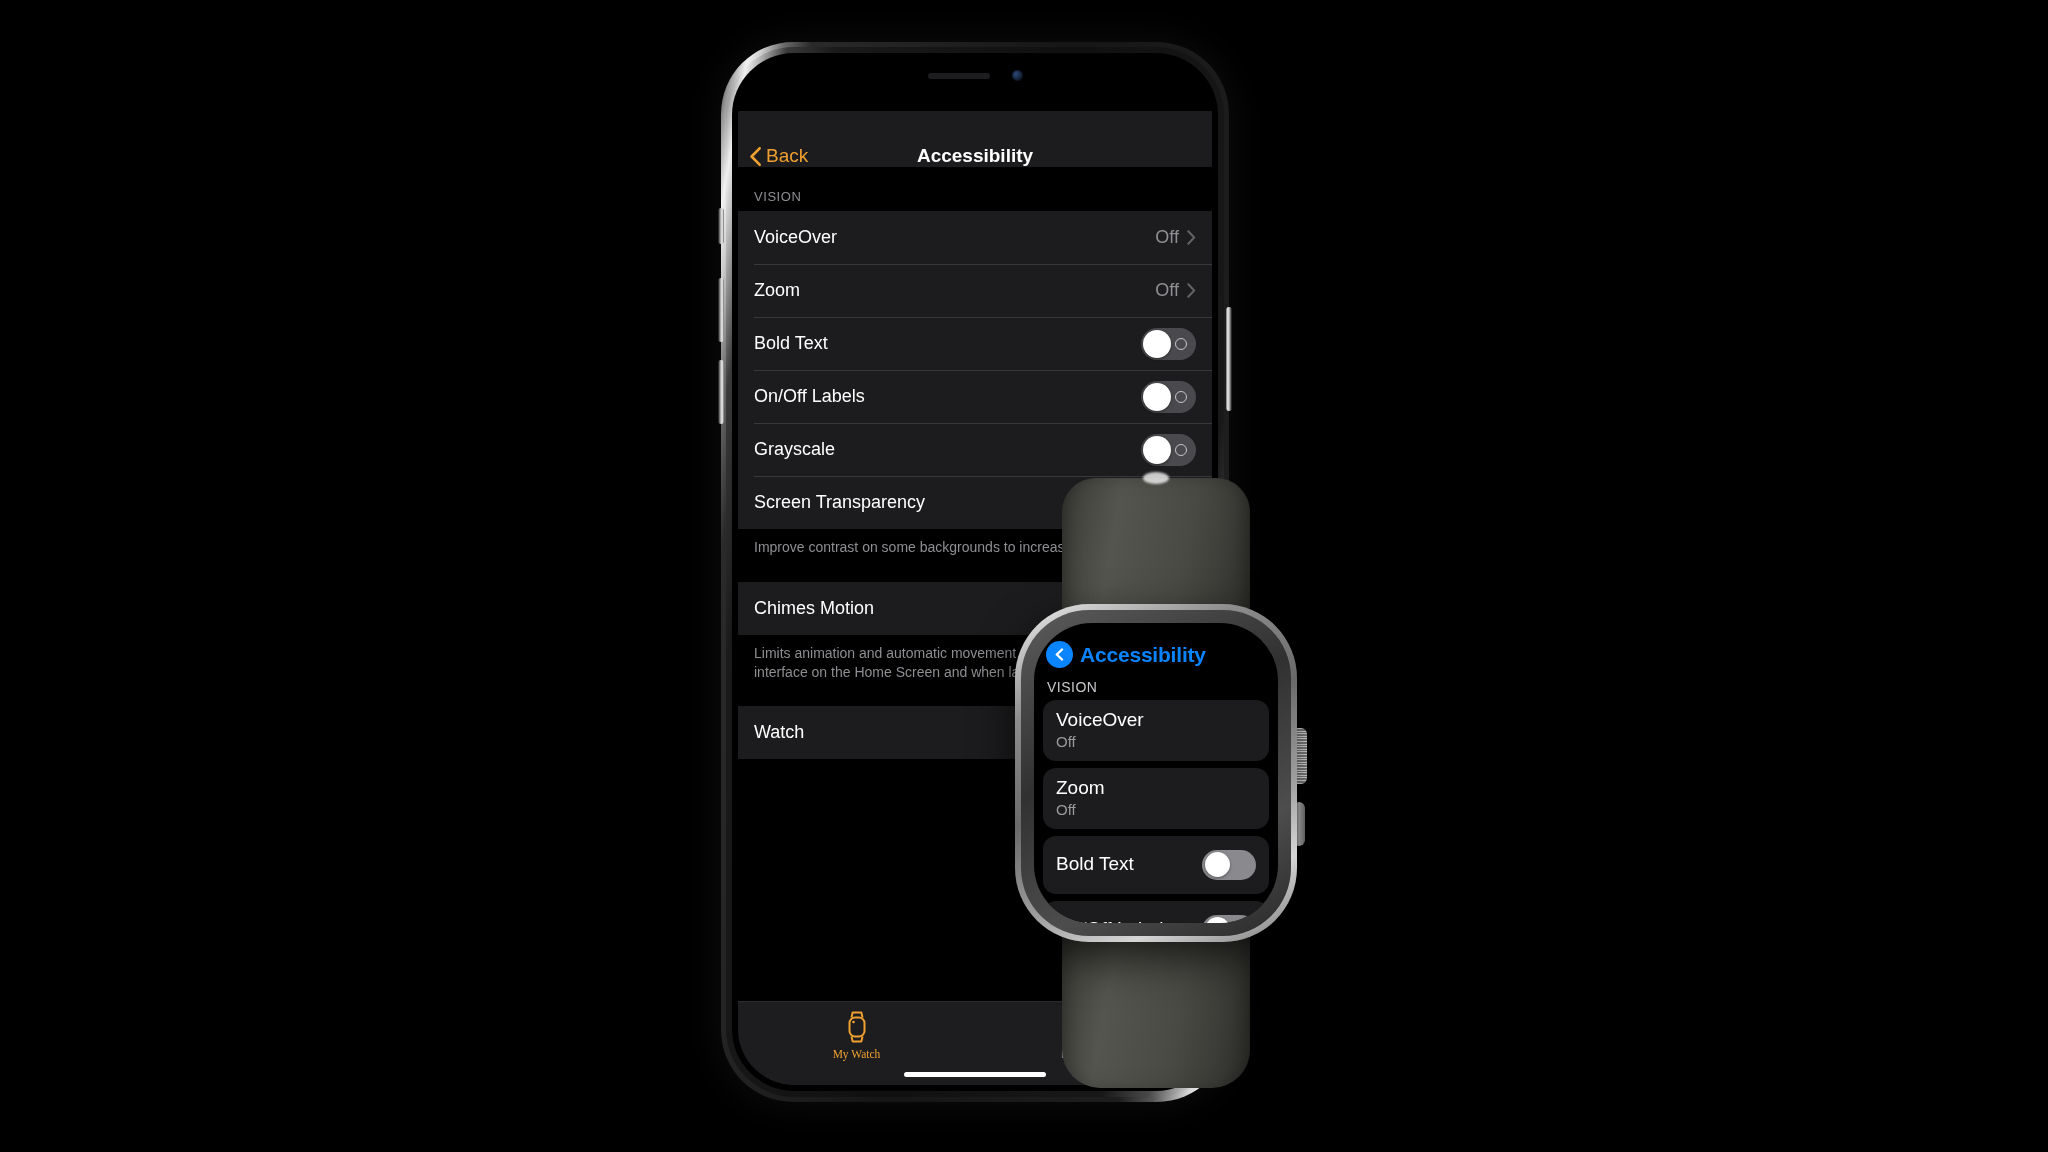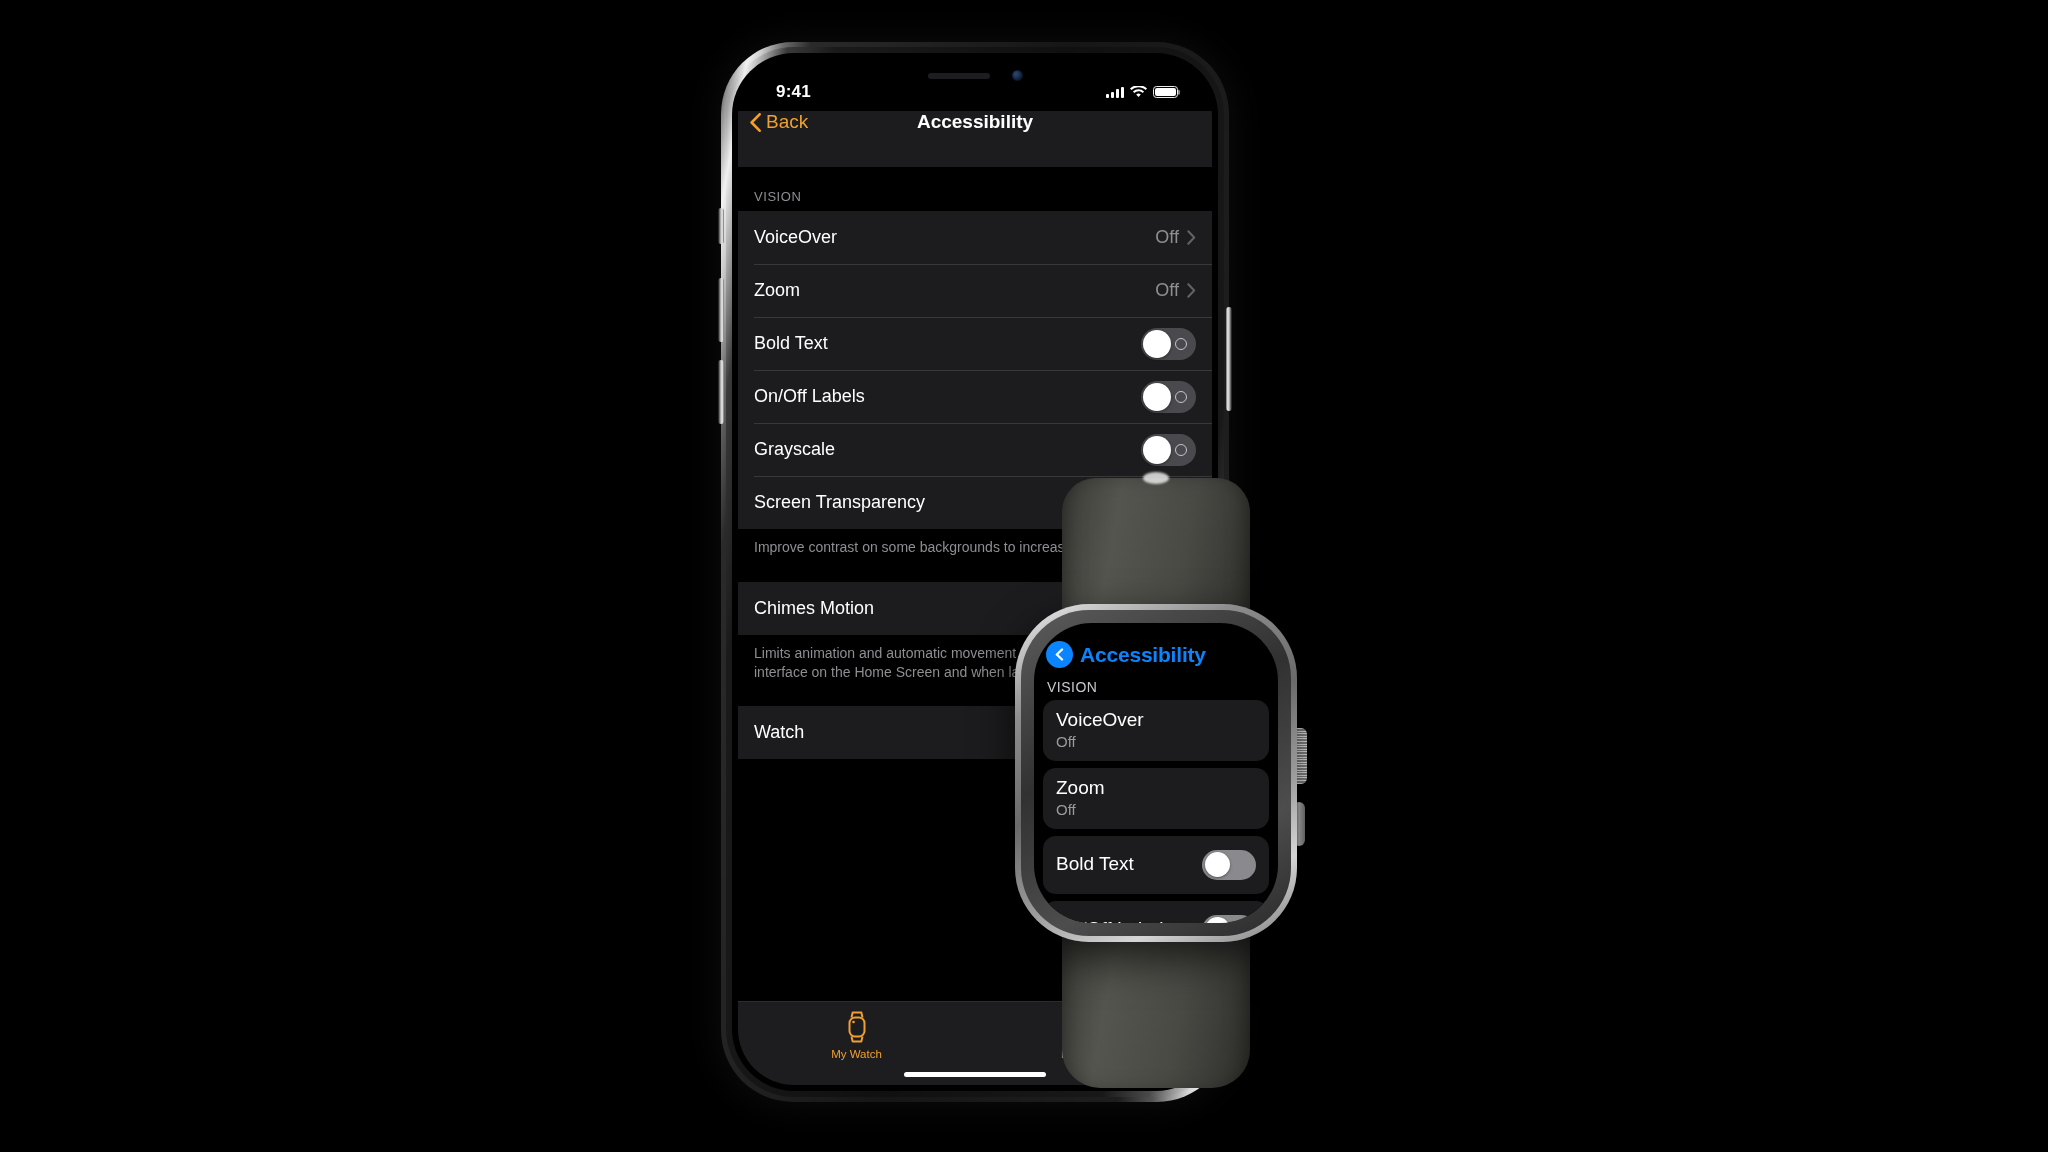--- a/index.html
+++ b/index.html
@@ -153,21 +153,21 @@
   }
   .batt .fill { width: 100%; height: 100%; border-radius: 2px; background: #fff; }
 
   
   .navbar {
     position: absolute;
     top: 52px; left: 0; right: 0;
     height: 56px;
     background: #1c1c1e;
     display: flex;
-    align-items: flex-start;
+    align-items: flex-end;
     z-index: 4;
   }
   .nav-back {
     display: flex;
     align-items: center;
     gap: 5px;
     padding-left: 12px;
     color: #f0a030;
     font-size: 19px;
     cursor: pointer;
@@ -271,21 +271,21 @@
     flex: 1;
     display: flex;
     flex-direction: column;
     align-items: center;
     justify-content: flex-start;
     padding-top: 8px;
     gap: 4px;
     cursor: pointer;
   }
   .tab-label { font-size: 11.5px; }
-  .tab.active .tab-label { color: #f0a030; }
+  .tab.active .tab-label { color: #f0a030; font-family: Liberation Serif, serif; }
   .tab:not(.active) .tab-label { color: #9a9a9e; }
   .home-ind {
     position: absolute;
     bottom: 8px; left: 50%;
     transform: translateX(-50%);
     width: 142px; height: 5px;
     border-radius: 3px;
     background: #ffffff;
     z-index: 9;
   }
@@ -466,39 +466,20 @@
 
     <div class="phone-bezel"></div>
 
     <div class="phone-screen">
 
       <div class="notch">
         <div class="notch-speaker"></div>
         <div class="notch-cam"></div>
       </div>
 
-      <div class="statusbar">
-        <div class="sb-time">9:41</div>
-        <div class="sb-right">
-          <div class="sig">
-              <i></i>
-              <i></i>
-              <i></i>
-              <i></i>
-            </div>
-          <svg width="17" height="12" viewBox="0 0 17 12">
-            <path d="M8.5 10.9 6.2 8.5a3.3 3.3 0 0 1 4.6 0z" fill="#fff"></path>
-            <path d="M8.5 5.3c1.6 0 3.1.6 4.2 1.7l1.4-1.5A8 8 0 0 0 8.5 3.2 8 8 0 0 0 2.9 5.5l1.4 1.5a6 6 0 0 1 4.2-1.7z" fill="#fff"></path>
-            <path d="M8.5 1.2c2.7 0 5.2 1 7.1 2.8L17 2.5A11.9 11.9 0 0 0 8.5-.8 11.9 11.9 0 0 0 0 2.5l1.4 1.5A10 10 0 0 1 8.5 1.2z" fill="#fff"></path>
-          </svg>
-          <div class="batt">
-              <div class="fill"></div>
-            </div>
-        </div>
-      </div>
 
       <div class="navbar">
         <div class="nav-back">
           <svg width="11" height="19" viewBox="0 0 11 19">
             <path d="M9.6 1.3 1.6 9.5l8 8.2" stroke="#f0a030" stroke-width="2.6" fill="none" stroke-linecap="round" stroke-linejoin="round"></path>
           </svg>
           <span>Back</span>
         </div>
         <div class="nav-title">Accessibility</div>
       </div>

